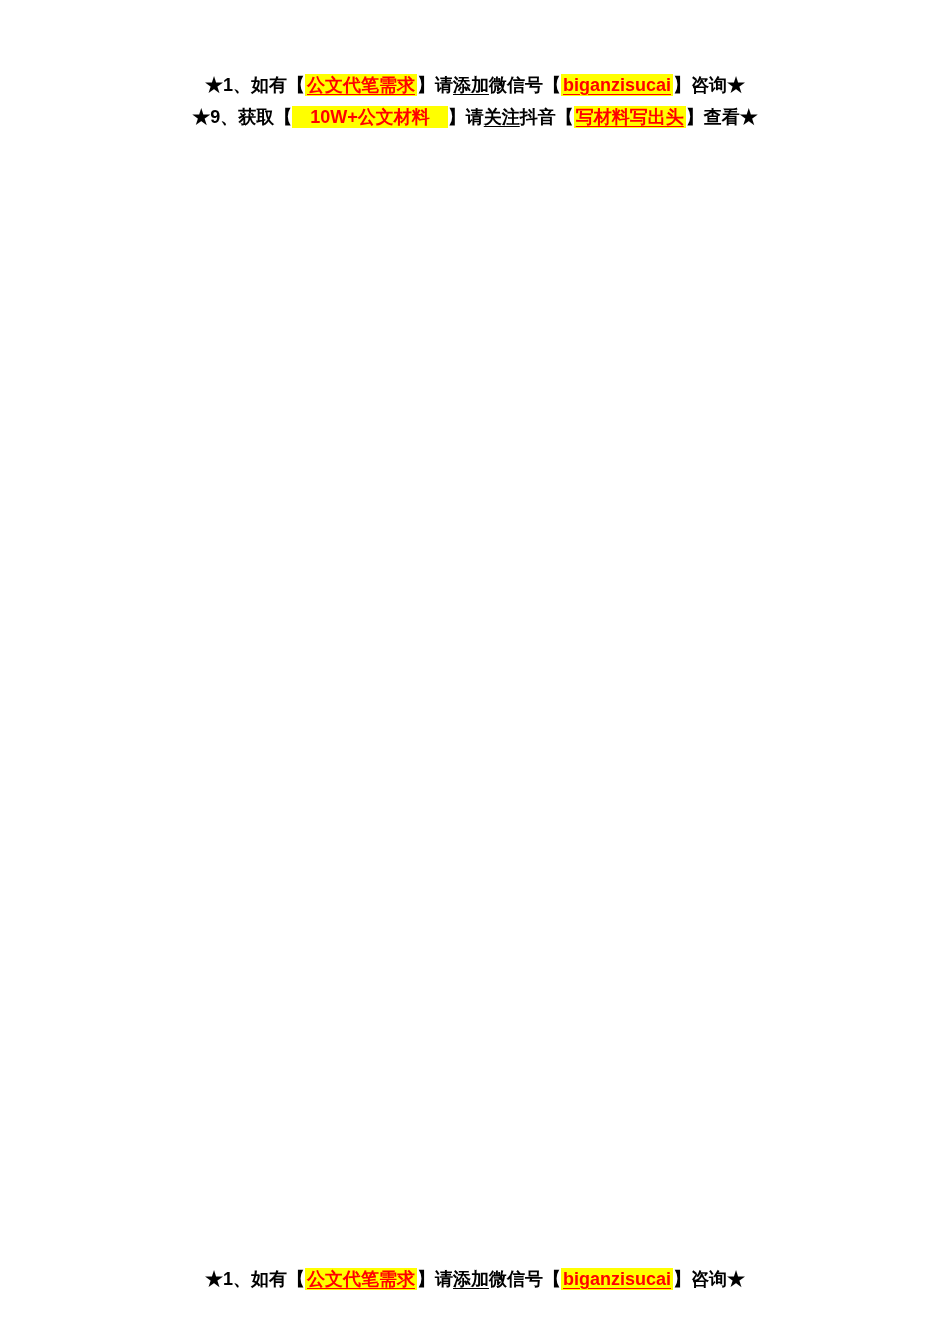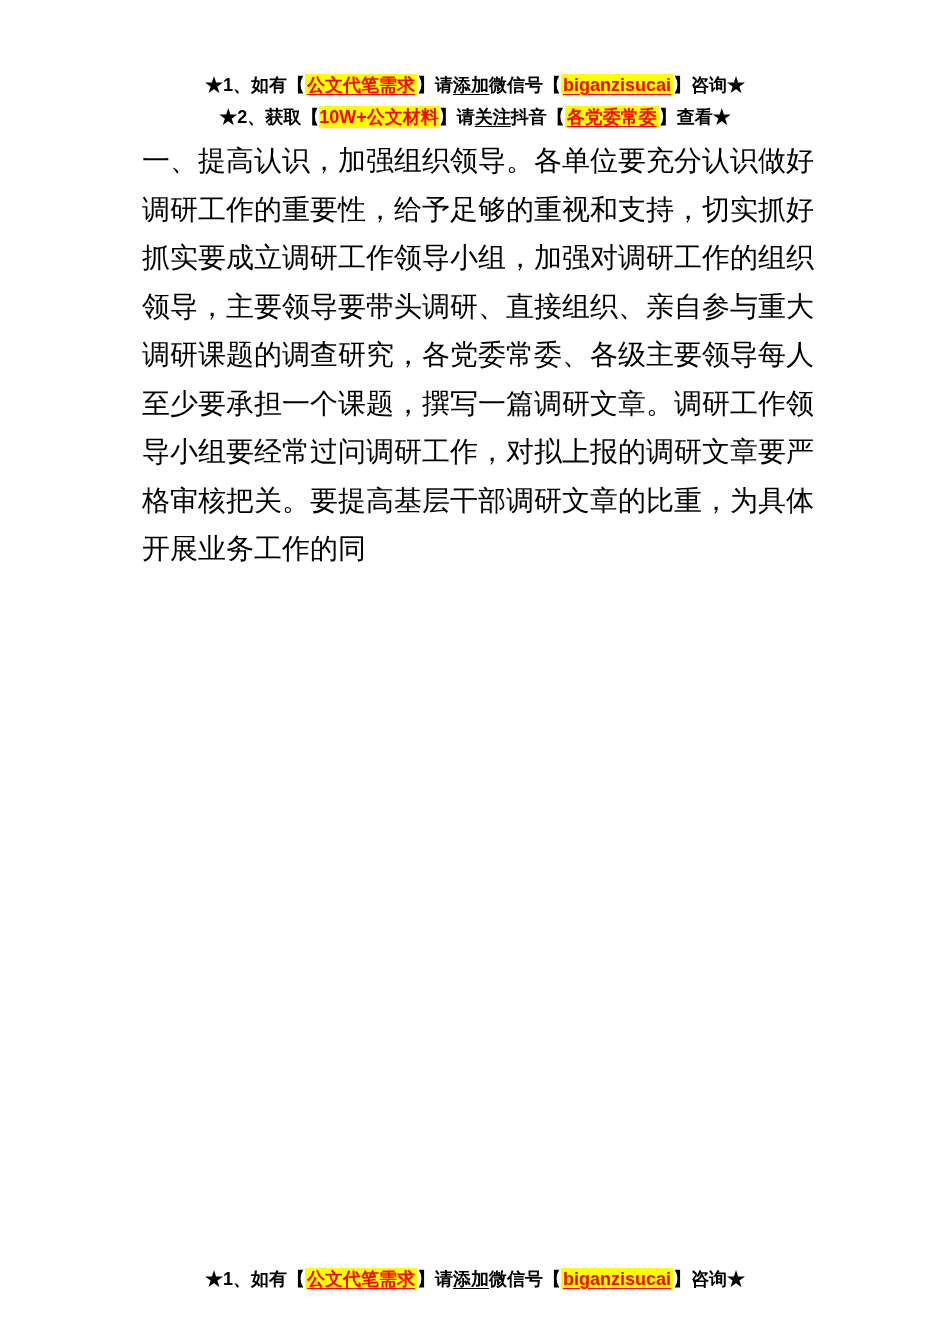--- a/index.html
+++ b/index.html
@@ -28,21 +28,21 @@
     color: #000000;
     white-space: nowrap;
   }
   .promo-top { padding-top: 56px; }
   .promo-bottom { margin-top: auto; padding-bottom: 62px; }
   .promo-line { margin: 0; }
   .seg-plain { color: #000000; }
   .seg-hl {
     color: #ff0000;
     background: #ffff00;
-    padding: 1px 0;
+    padding: 1px 18px;
   }
   .seg-hl-u {
     color: #ff0000;
     background: #ffff00;
     padding: 1px 2px;
     text-decoration: underline;
     text-decoration-color: #ff0000;
     text-underline-offset: 3px;
   }
   .seg-u {
@@ -68,25 +68,24 @@
     margin-bottom: 0;
   }
 </style>
 </head>
 <body>
 
 <div class="page">
 
   <header class="promo promo-top">
     <p class="promo-line"><span class="seg-plain">★1、如有【</span><span class="seg-hl-u">公文代笔需求</span><span class="seg-plain">】请</span><span class="seg-u">添加</span><span class="seg-plain">微信号【</span><span class="seg-hl-u">biganzisucai</span><span class="seg-plain">】咨询★</span></p>
-    <p class="promo-line"><span class="seg-plain">★2、获取【</span><span class="seg-hl">10W+公文材料</span><span class="seg-plain">】请</span><span class="seg-u">关注</span><span class="seg-plain">抖音【</span><span class="seg-hl-u">各党委常委</span><span class="seg-plain">】查看★</span></p>
+    <p class="promo-line"><span class="seg-plain">★9、获取【</span><span class="seg-hl">10W+公文材料</span><span class="seg-plain">】请</span><span class="seg-u">关注</span><span class="seg-plain">抖音【</span><span class="seg-hl-u">写材料写出头</span><span class="seg-plain">】查看★</span></p>
   </header>
 
   <main class="body-text">
-      <p>一、提高认识，加强组织领导。各单位要充分认识做好调研工作的重要性，给予足够的重视和支持，切实抓好抓实要成立调研工作领导小组，加强对调研工作的组织领导，主要领导要带头调研、直接组织、亲自参与重大调研课题的调查研究，各党委常委、各级主要领导每人至少要承担一个课题，撰写一篇调研文章。调研工作领导小组要经常过问调研工作，对拟上报的调研文章要严格审核把关。要提高基层干部调研文章的比重，为具体开展业务工作的同</p>
     </main>
 
   <footer class="promo promo-bottom">
     <p class="promo-line"><span class="seg-plain">★1、如有【</span><span class="seg-hl-u">公文代笔需求</span><span class="seg-plain">】请</span><span class="seg-u">添加</span><span class="seg-plain">微信号【</span><span class="seg-hl-u">biganzisucai</span><span class="seg-plain">】咨询★</span></p>
 
   </footer>
 
 </div>
 
 </body></html>

